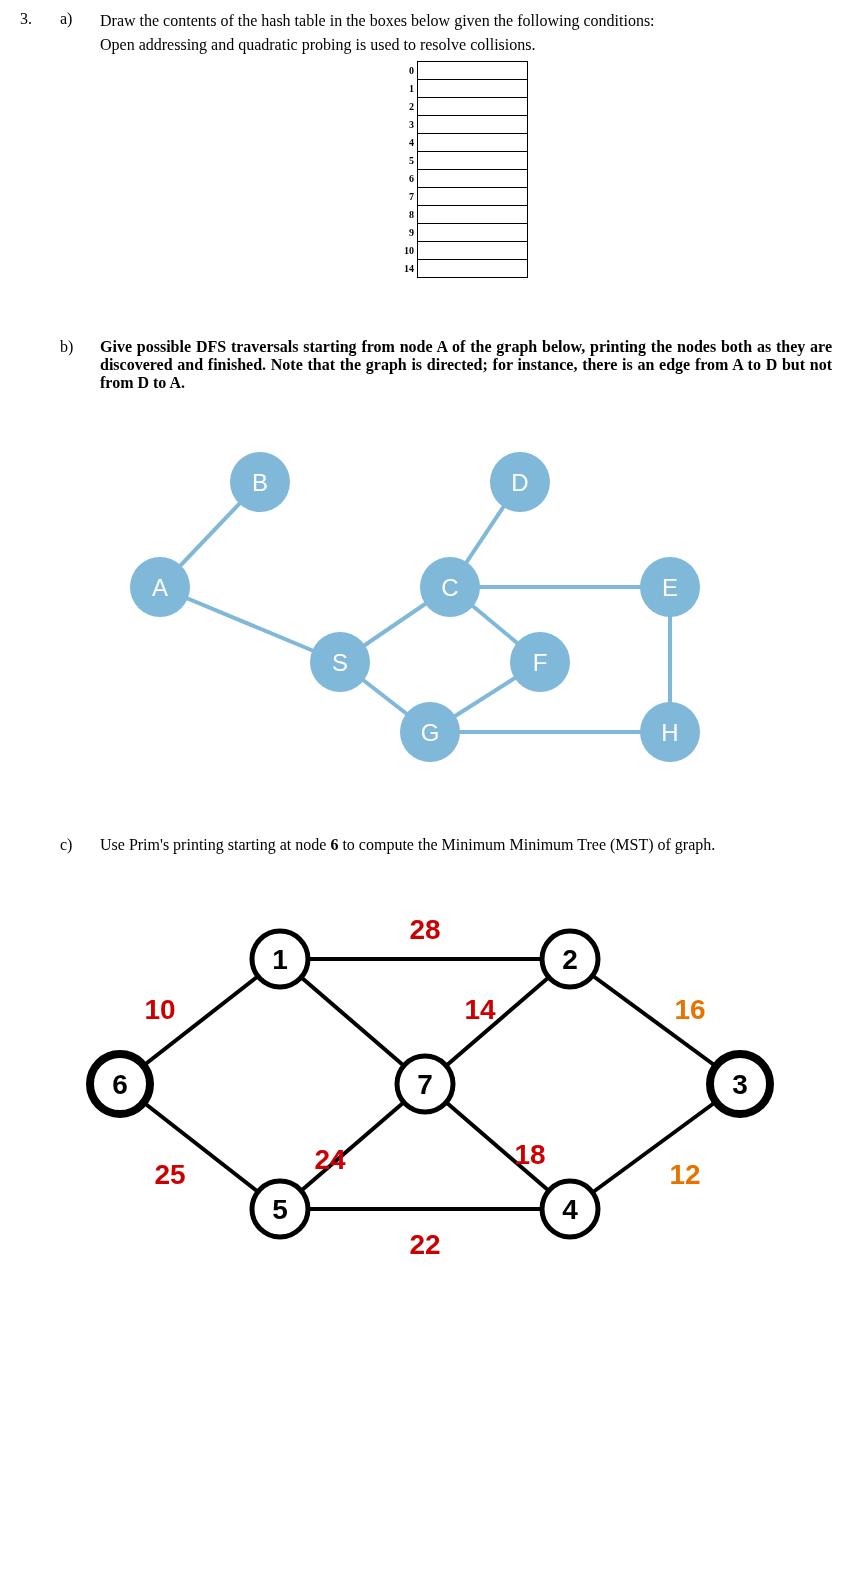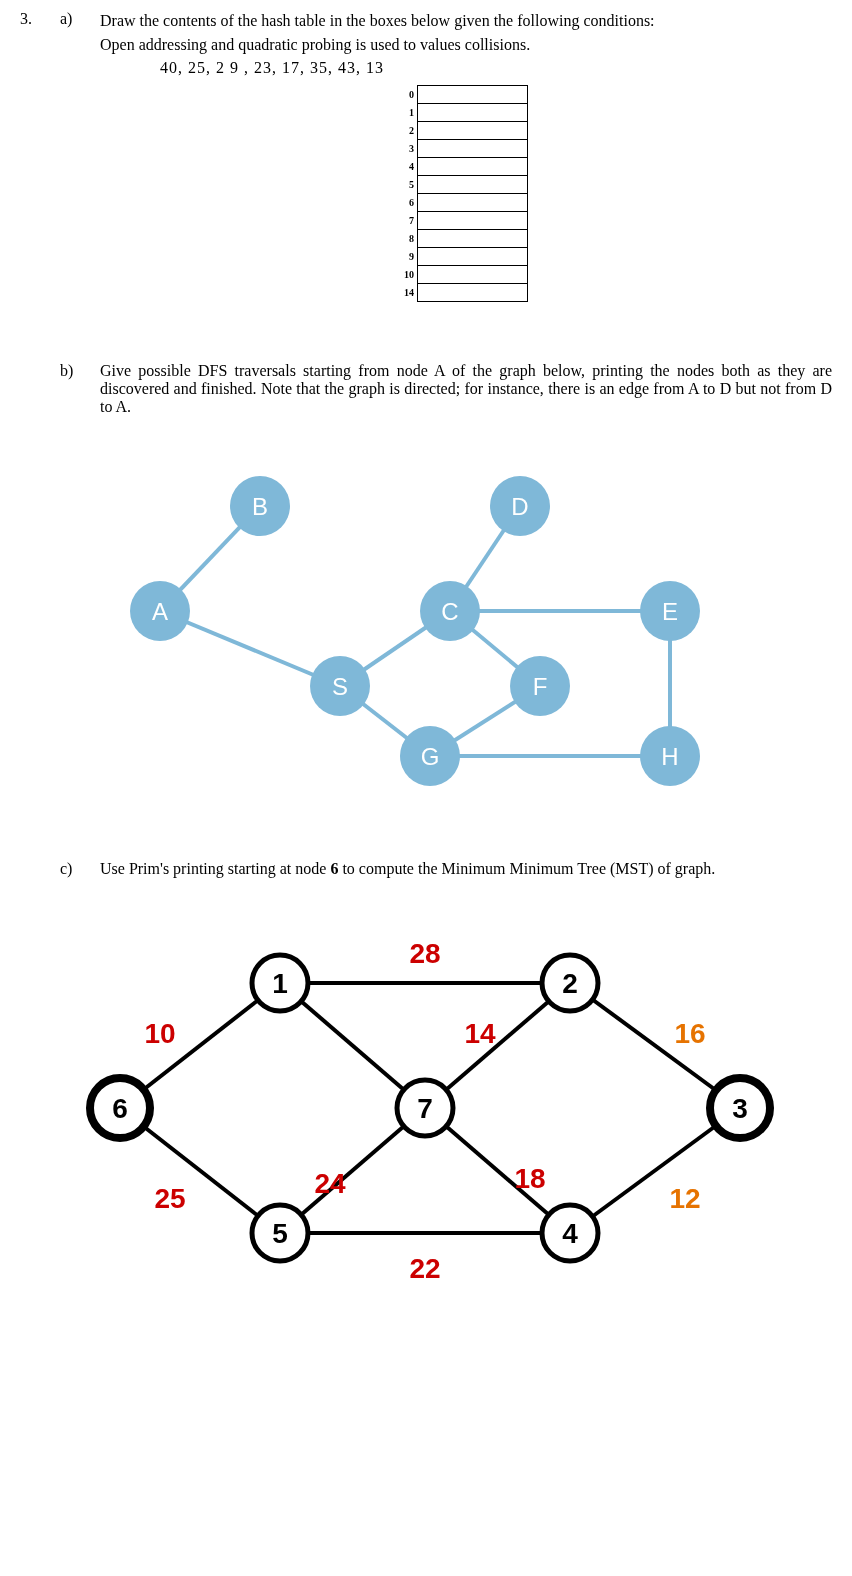--- a/index.html
+++ b/index.html
@@ -15,34 +15,33 @@
   .q-num { width: 40px; flex-shrink: 0; }
   .q-sub { width: 40px; flex-shrink: 0; }
   .q-body { flex: 1; }
   .q-body p { margin-bottom: 2px; line-height: 1.35; }
   .indent-seq { margin-left: 60px; letter-spacing: 1px; }
   .hash-table-wrap { display: flex; justify-content: center; margin-top: 6px; }
   table.hash { border-collapse: collapse; }
   table.hash td.idx { font-size: 10px; font-weight: bold; text-align: right; padding-right: 3px; border: none; }
   table.hash td.cell { border: 1px solid #000; width: 110px; height: 18px; }
   .section { margin-top: 60px; }
-  .justify { text-align: justify; }
+  .justify { text-align: justify; font-weight: bold; }
   .svg-wrap { margin: 20px 0 0 30px; }
   .svg-wrap-c { margin: 20px 0 0 30px; }
 </style>
 </head>
 <body>
 
 <div class="q-row">
   <div class="q-num">3.</div>
   <div class="q-sub">a)</div>
   <div class="q-body">
     <p>Draw the contents of the hash table in the boxes below given the following conditions:</p>
-    <p>Open addressing and quadratic probing is used to values collisions.</p>
-    <p class="indent-seq">40,  25,   2 9 ,   23,  17,  35,  43,  13</p>
+    <p>Open addressing and quadratic probing is used to resolve collisions.</p>
     <div class="hash-table-wrap">
       <table class="hash">
         <tbody>
             <tr>
               <td class="idx">0</td>
               <td class="cell"></td>
             </tr>
         <tr>
               <td class="idx">1</td>
               <td class="cell"></td>

